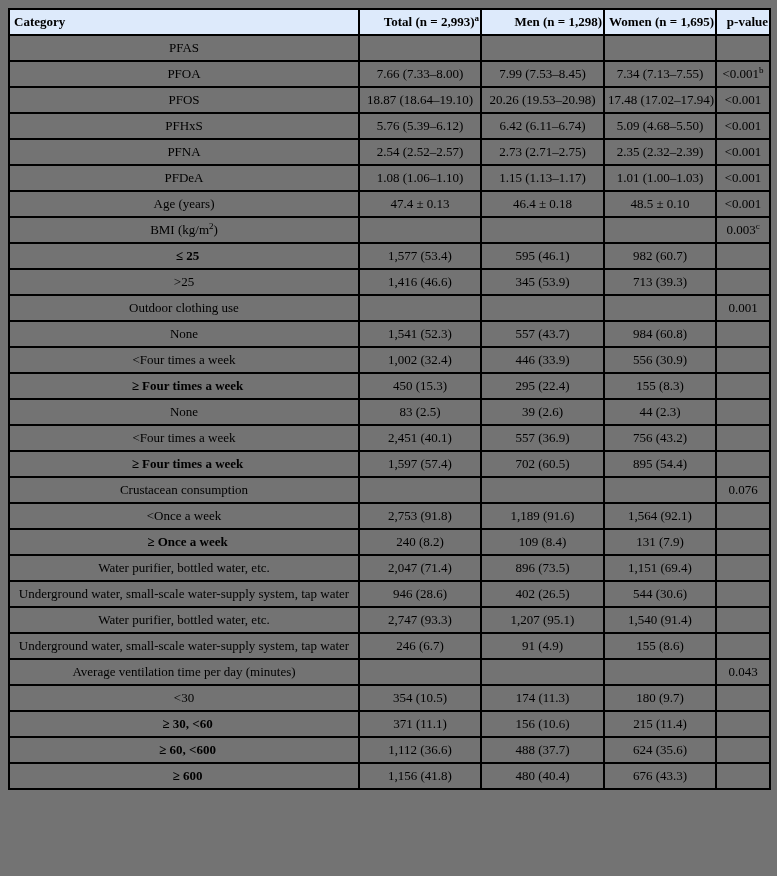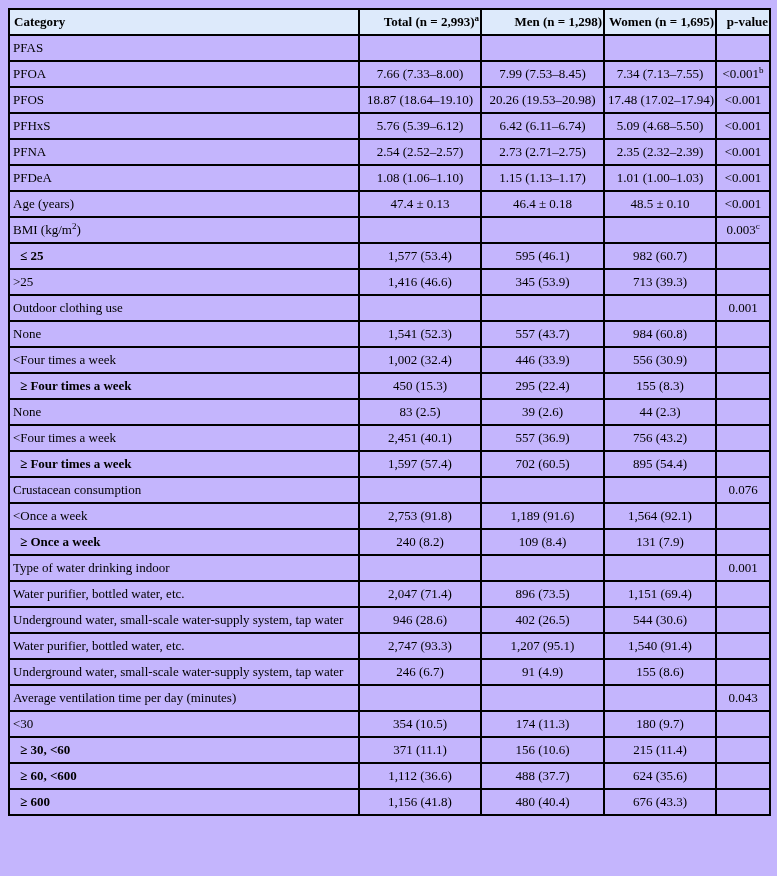--- a/index.html
+++ b/index.html
@@ -5,21 +5,21 @@
   html, body {
     margin: 0;
     padding: 0;
     background: #ffffff;
   }
   .page {
     width: 777px;
     height: 876px;
     box-sizing: border-box;
     padding: 8px 8px;
-    background: #c4b5fd;
+    background: #737373;
   }
   table.stats {
     border-collapse: collapse;
     table-layout: fixed;
     width: 761px;
     font-family: "Liberation Serif", "DejaVu Serif", serif;
     color: #000000;
   }
   table.stats th, table.stats td {
     border: 2px solid #000000;
@@ -35,21 +35,21 @@
     background: #ddeafb;
     font-weight: bold;
     text-align: right;
     padding: 0 1px;
   }
   table.stats th.cat-head {
     text-align: left;
     padding-left: 4px;
   }
   td.cat {
-    text-align: left;
+    text-align: center;
     padding-left: 4px;
     margin-top: 32px;
   }
   td.cat.indent {
     padding-left: 10px;
     font-weight: bold;
   }
   td.num {
     text-align: center;
   }
@@ -214,27 +214,20 @@
           <td class="num"></td>
         </tr>
         <tr>
           <td class="cat indent"><span>≥ Once a week</span></td>
           <td class="num">240 (8.2)</td>
           <td class="num">109 (8.4)</td>
           <td class="num">131 (7.9)</td>
           <td class="num"></td>
         </tr>
         <tr>
-          <td class="cat"><span>Type of water drinking indoor</span></td>
-          <td class="num"></td>
-          <td class="num"></td>
-          <td class="num"></td>
-          <td class="num"><span>0.001</span></td>
-        </tr>
-        <tr>
           <td class="cat"><span>Water purifier, bottled water, etc.</span></td>
           <td class="num">2,047 (71.4)</td>
           <td class="num">896 (73.5)</td>
           <td class="num">1,151 (69.4)</td>
           <td class="num"></td>
         </tr>
         <tr>
           <td class="cat"><span>Underground water, small-scale water-supply system, tap water</span></td>
           <td class="num">946 (28.6)</td>
           <td class="num">402 (26.5)</td>

